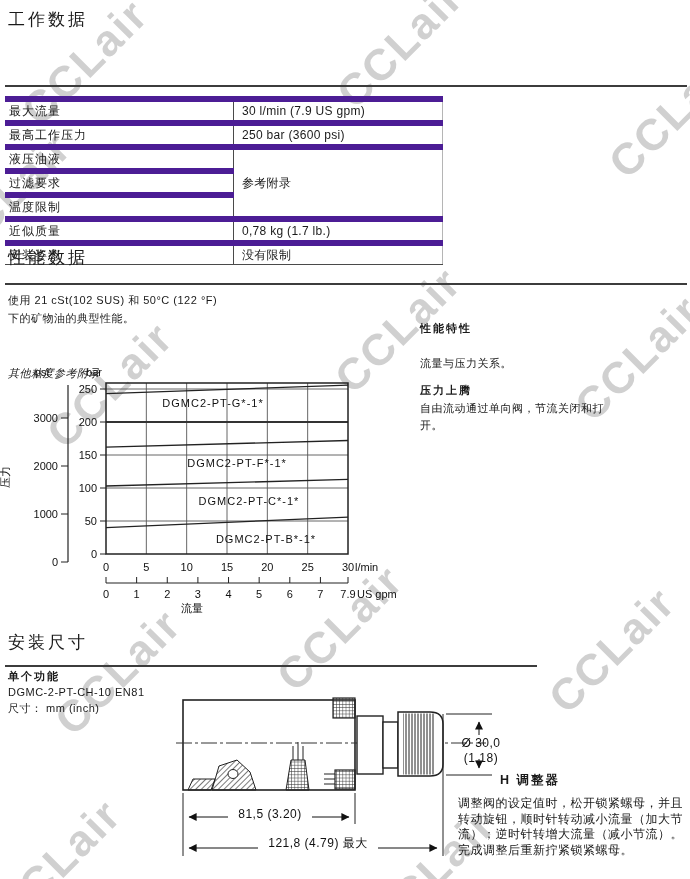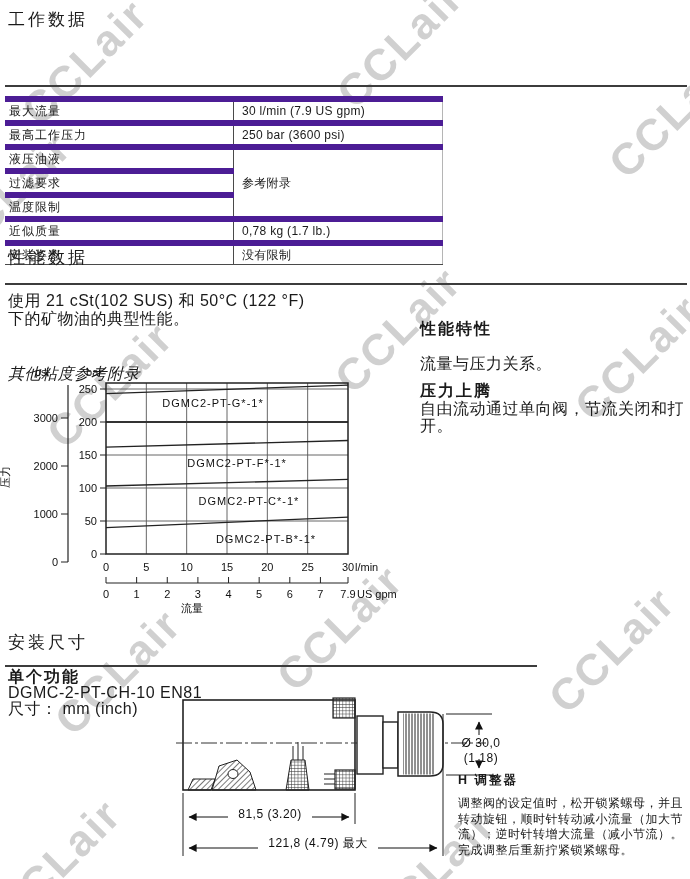--- a/index.html
+++ b/index.html
@@ -3,35 +3,35 @@
 <meta charset="utf-8">
 <style>
   html,body{margin:0;padding:0;background:#fff;}
   .page{position:relative;width:690px;height:879px;background:#ffffff;overflow:hidden;
         font-family:"Liberation Sans","DejaVu Sans",sans-serif;color:#1a1a1a;}
   .wm{position:absolute;transform:translate(-50%,-50%) rotate(-45deg);
       font-size:44px;font-weight:bold;letter-spacing:2px;white-space:nowrap;
       color:rgba(150,150,150,0.45);z-index:1;}
   .h1{position:absolute;font-size:17px;font-weight:normal;letter-spacing:3px;z-index:2;}
   .rule{position:absolute;height:2px;background:#3c3c3c;z-index:2;}
-  .t12{position:absolute;font-size:16px;line-height:17px;letter-spacing:.5px;z-index:2;}
+  .t12{position:absolute;font-size:11px;line-height:17px;letter-spacing:.5px;z-index:2;}
   .bold{font-weight:bold;}
   .italic{font-style:italic;}
   table.spec{position:absolute;left:5px;top:96px;width:438px;border-collapse:collapse;
              z-index:2;font-size:12px;border-bottom:1px solid #4a4a4a;border-right:1px solid #b5b5b5;}
   table.spec td{border-top:6px solid #4c1d95;height:18px;padding:0 0 0 4px;letter-spacing:1px;}
   table.spec td.lab{width:224px;}
   table.spec td.val{border-left:1px solid #4a4a4a;padding-left:8px;letter-spacing:.3px;}
   svg{position:absolute;z-index:2;overflow:visible;}
   svg text{font-family:"Liberation Sans","DejaVu Sans",sans-serif;fill:#111;}
   .ct{font-size:11px;}
   .cs{font-size:11px;letter-spacing:1px;}
   .dim{font-size:12px;letter-spacing:.5px;}
   .adj{position:absolute;left:458px;top:772px;width:232px;z-index:2;}
-  .adj .head{font-size:12.5px;font-weight:bold;letter-spacing:2px;margin-bottom:7px;}
+  .adj .head{font-size:12.5px;font-weight:bold;letter-spacing:2px;margin-bottom:7px;margin-left:42px;}
   .adj .ln{font-size:12px;line-height:15.5px;letter-spacing:.5px;}
 </style>
 </head>
 <body>
 
 <div class="page">
 
   <div id="wm-layer">
       <div class="wm" style="left: 85px; top: 62px;">CCLair</div>
       <div class="wm" style="left: 400px; top: 45px;">CCLair</div>

